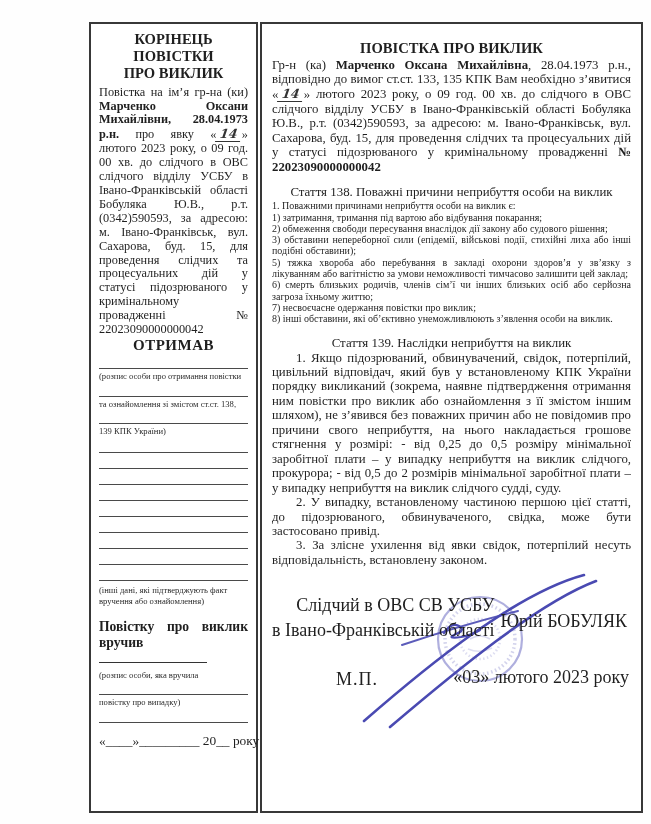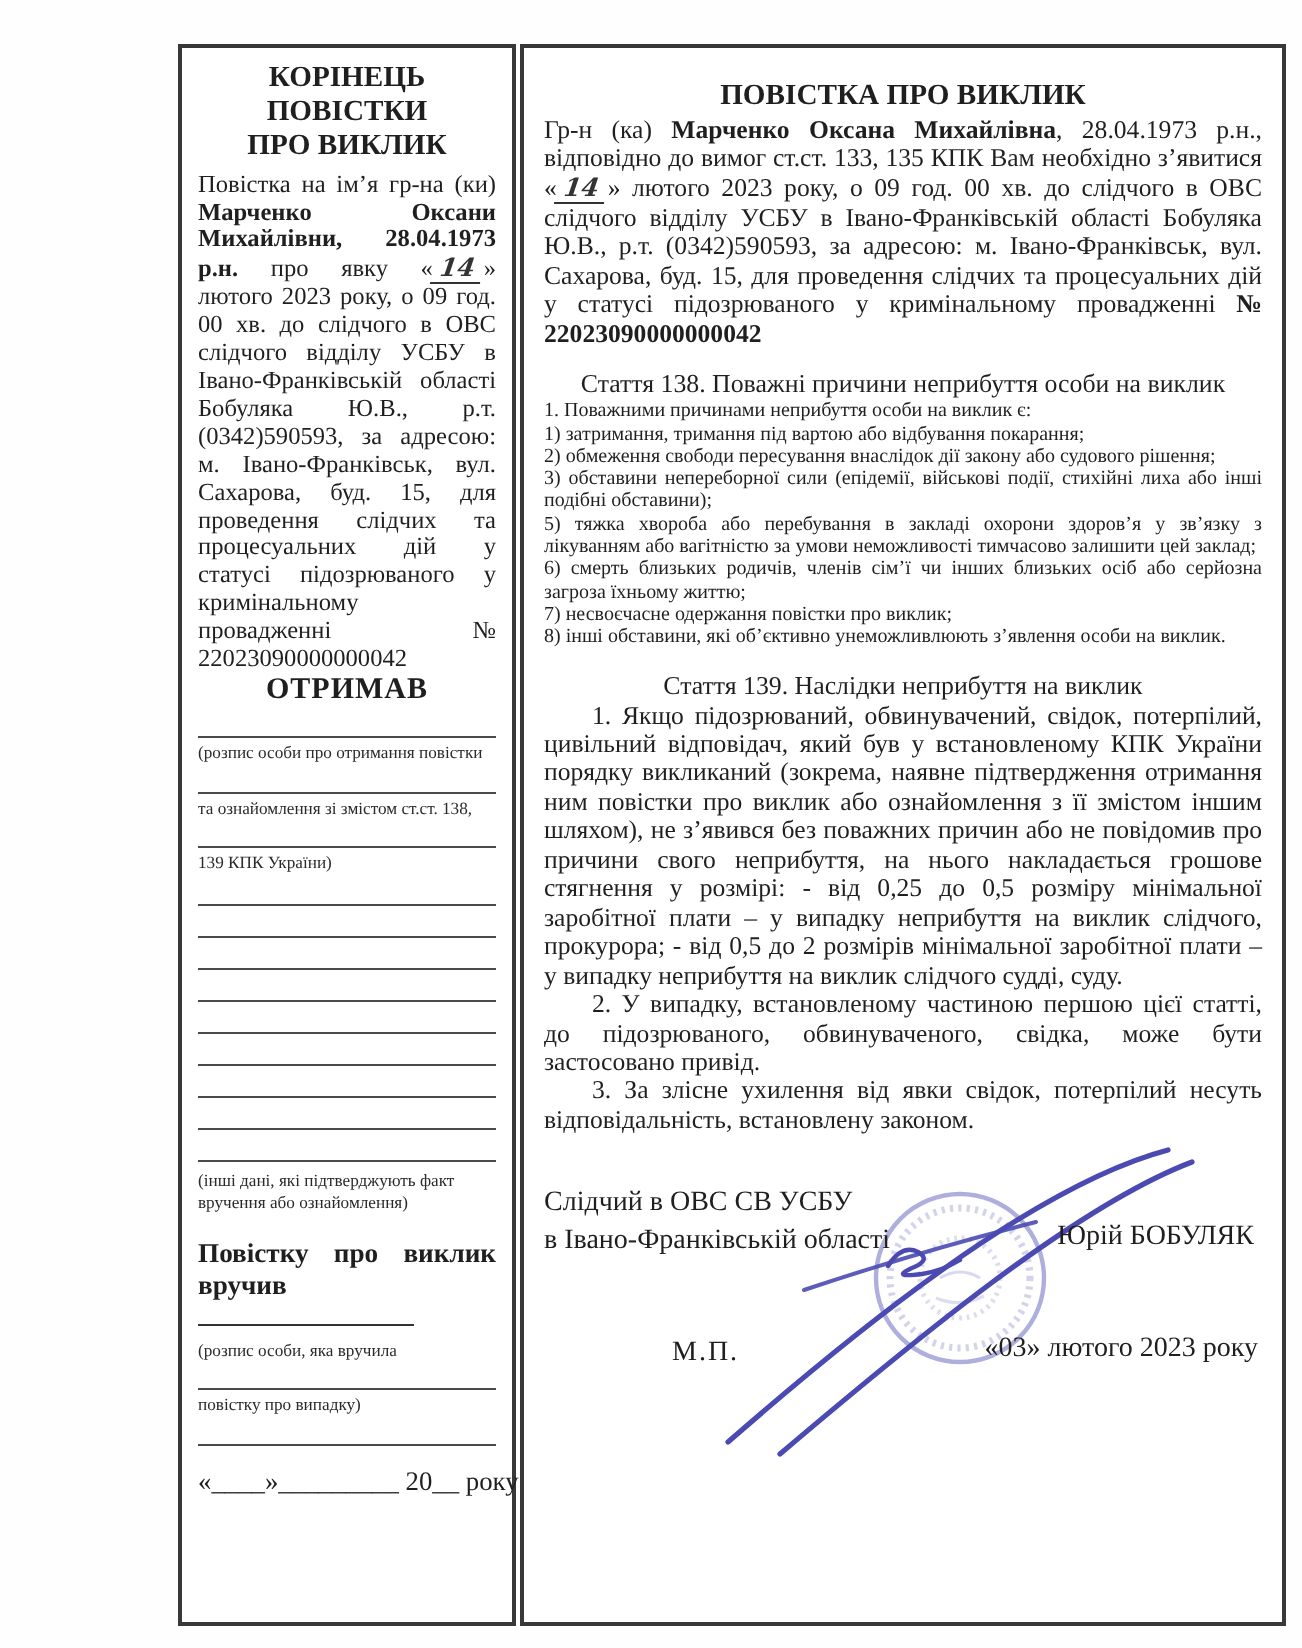--- a/index.html
+++ b/index.html
@@ -66,21 +66,21 @@
 
   .hand {
     font-style: italic; font-weight: bold;
     font-family: "DejaVu Serif", serif;
     font-size: 12.5px; color: #333;
     border-bottom: 1px solid #333;
     padding: 0 4px; display: inline-block; transform: skewX(-8deg);
   }
 
   
-  .sign-area { position: relative; height: 150px; margin-top: 10px; font-size: 14px; }
+  .sign-area { position: relative; height: 150px; margin-top: 10px; font-size: 18px; text-align: right; }
   .off-lines { position: absolute; left: 0; top: 16px; line-height: 1.35; }
   .off-name  { position: absolute; right: 4px; top: 34px; }
   .mp        { position: absolute; left: 64px; top: 92px; letter-spacing: 1px; }
   .sign-date { position: absolute; right: 2px; top: 90px; }
   .sig-svg   { position: absolute; left: 88px; top: -42px; pointer-events: none; }
 </style>
 </head>
 <body>
 
 <div class="page">

